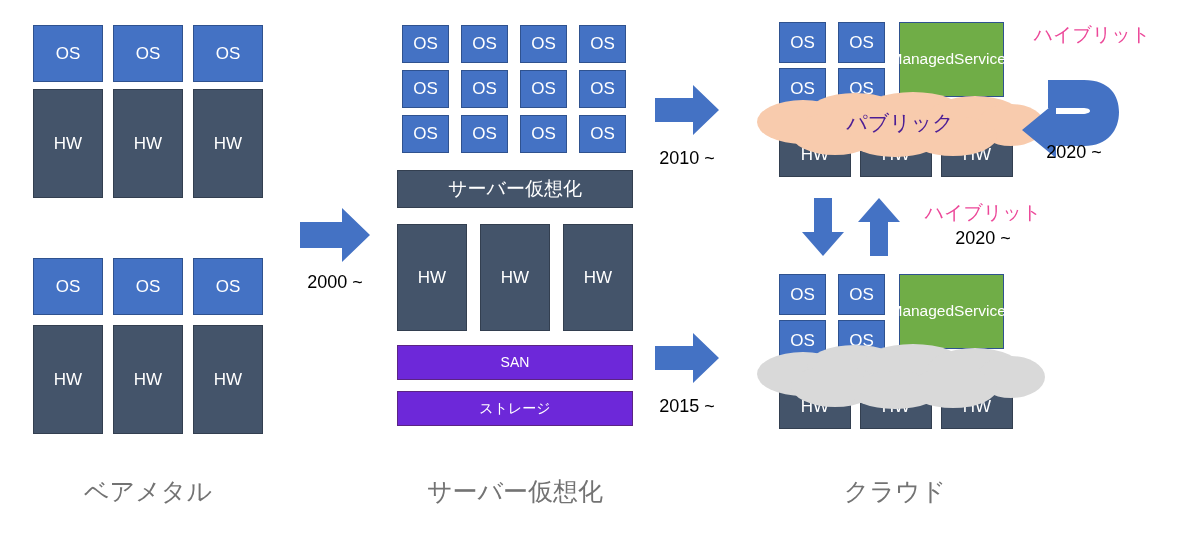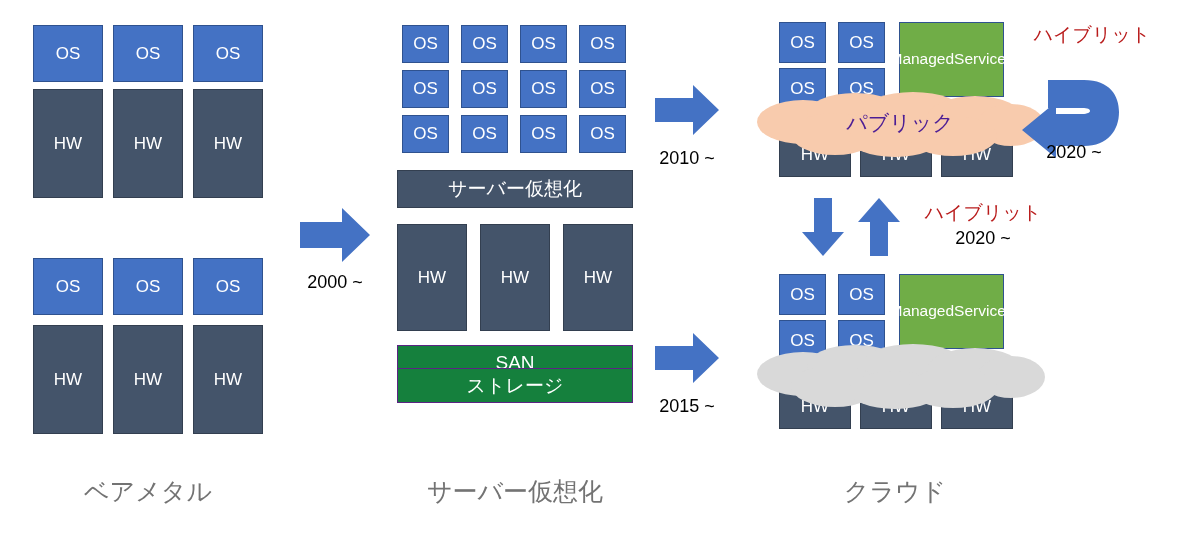--- a/index.html
+++ b/index.html
@@ -38,23 +38,23 @@
     border: 1px solid #333f50;
     font-size: 17px;
     font-weight: 400;
   }
   .bar-virt {
     background: #44546a;
     border: 1px solid #333f50;
     font-size: 19px;
   }
   .bar-purple {
-    background: #15803d;
+    background: #6d28d9;
     border: 1px solid #5b2483;
-    font-size: 19px;
+    font-size: 14px;
   }
   .managed {
     background: #70ad47;
     border: 1px solid #2f528f;
     font-size: 15.5px;
     line-height: 1.22;
   }
   .cloud {
     position: absolute;
     pointer-events: none;
@@ -75,21 +75,21 @@
   }
   .year {
     position: absolute;
     color: #000000;
     font-size: 18px;
     white-space: nowrap;
     text-align: center;
   }
   .hybrid {
     position: absolute;
-    color: #b91c1c;
+    color: #ec4899;
     font-size: 19px;
     white-space: nowrap;
     text-align: center;
   }
   .arrow {
     position: absolute;
   }
 </style>
 </head>
 <body>
@@ -132,21 +132,21 @@
   <div class="box os" style="left:520px; top:115px; width:47px; height:38px;">OS</div>
   <div class="box os" style="left:579px; top:115px; width:47px; height:38px;">OS</div>
 
   <div class="box bar-virt" style="left:397px; top:170px; width:236px; height:38px;">サーバー仮想化</div>
 
   <div class="box hw" style="left:397px; top:224px; width:70px;  height:107px;">HW</div>
   <div class="box hw" style="left:480px; top:224px; width:70px;  height:107px;">HW</div>
   <div class="box hw" style="left:563px; top:224px; width:70px;  height:107px;">HW</div>
 
   <div class="box bar-purple" style="left:397px; top:345px; width:236px; height:35px;">SAN</div>
-  <div class="box bar-purple" style="left:397px; top:368px; width:236px; height:35px;">ストレージ</div>
+  <div class="box bar-purple" style="left:397px; top:391px; width:236px; height:35px;">ストレージ</div>
 
   <svg class="arrow" style="left:653px; top:82px;" width="68" height="56" viewBox="0 0 68 56">
     <polygon points="2,16 40,16 40,3 66,28 40,53 40,40 2,40" fill="#4472c4"></polygon>
   </svg>
   <div class="year" style="left:650px; top:148px; width:74px;">2010 ~</div>
 
   <svg class="arrow" style="left:653px; top:330px;" width="68" height="56" viewBox="0 0 68 56">
     <polygon points="2,16 40,16 40,3 66,28 40,53 40,40 2,40" fill="#4472c4"></polygon>
   </svg>
   <div class="year" style="left:650px; top:396px; width:74px;">2015 ~</div>

